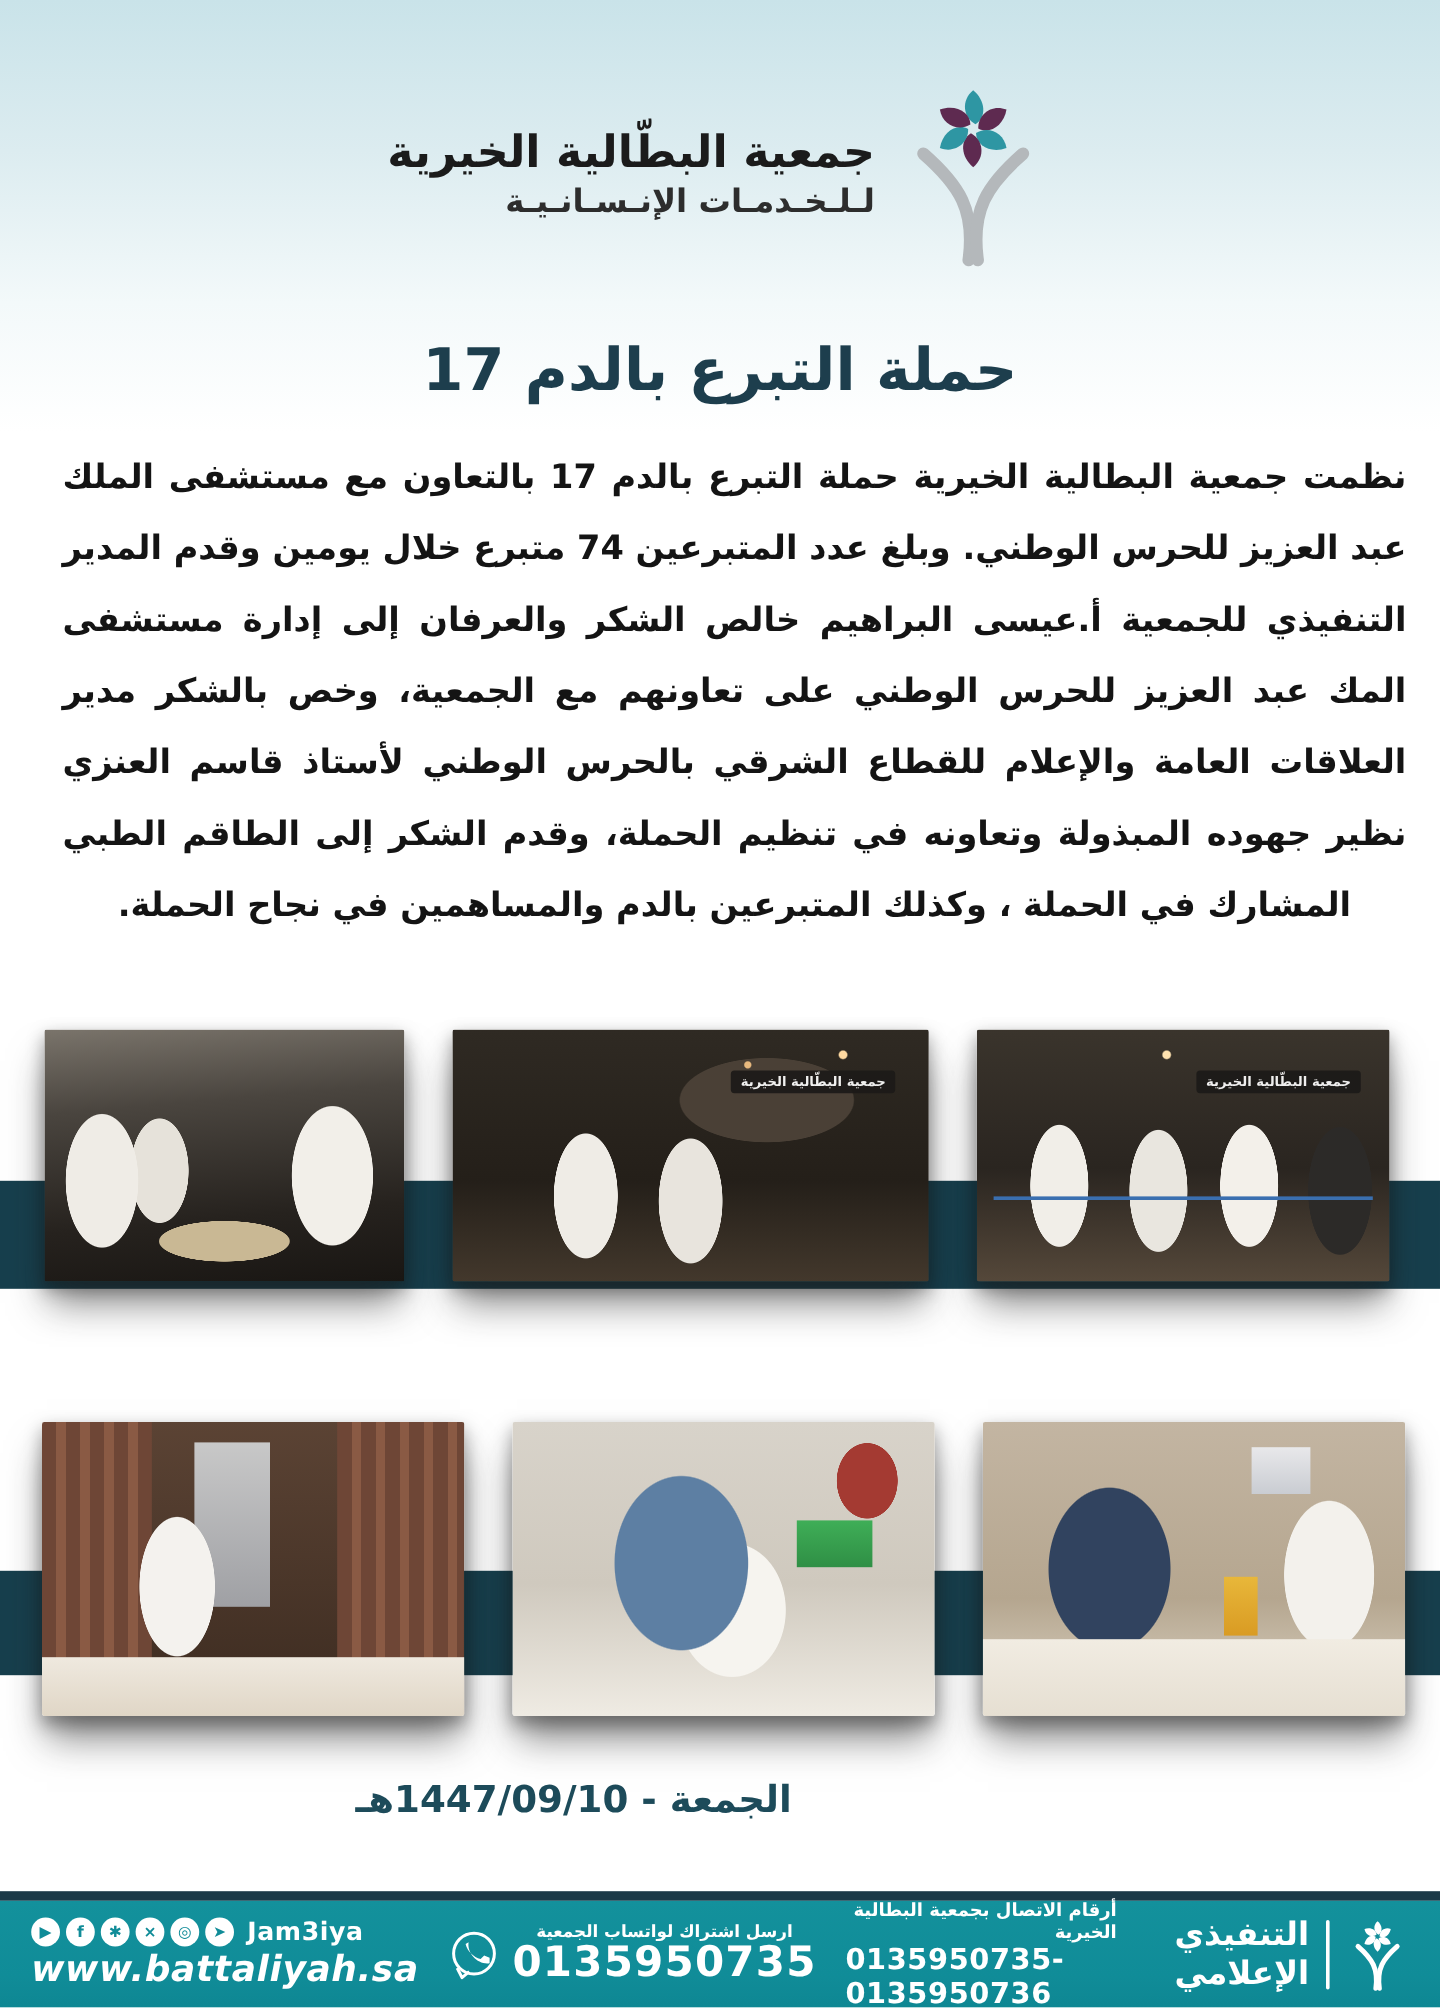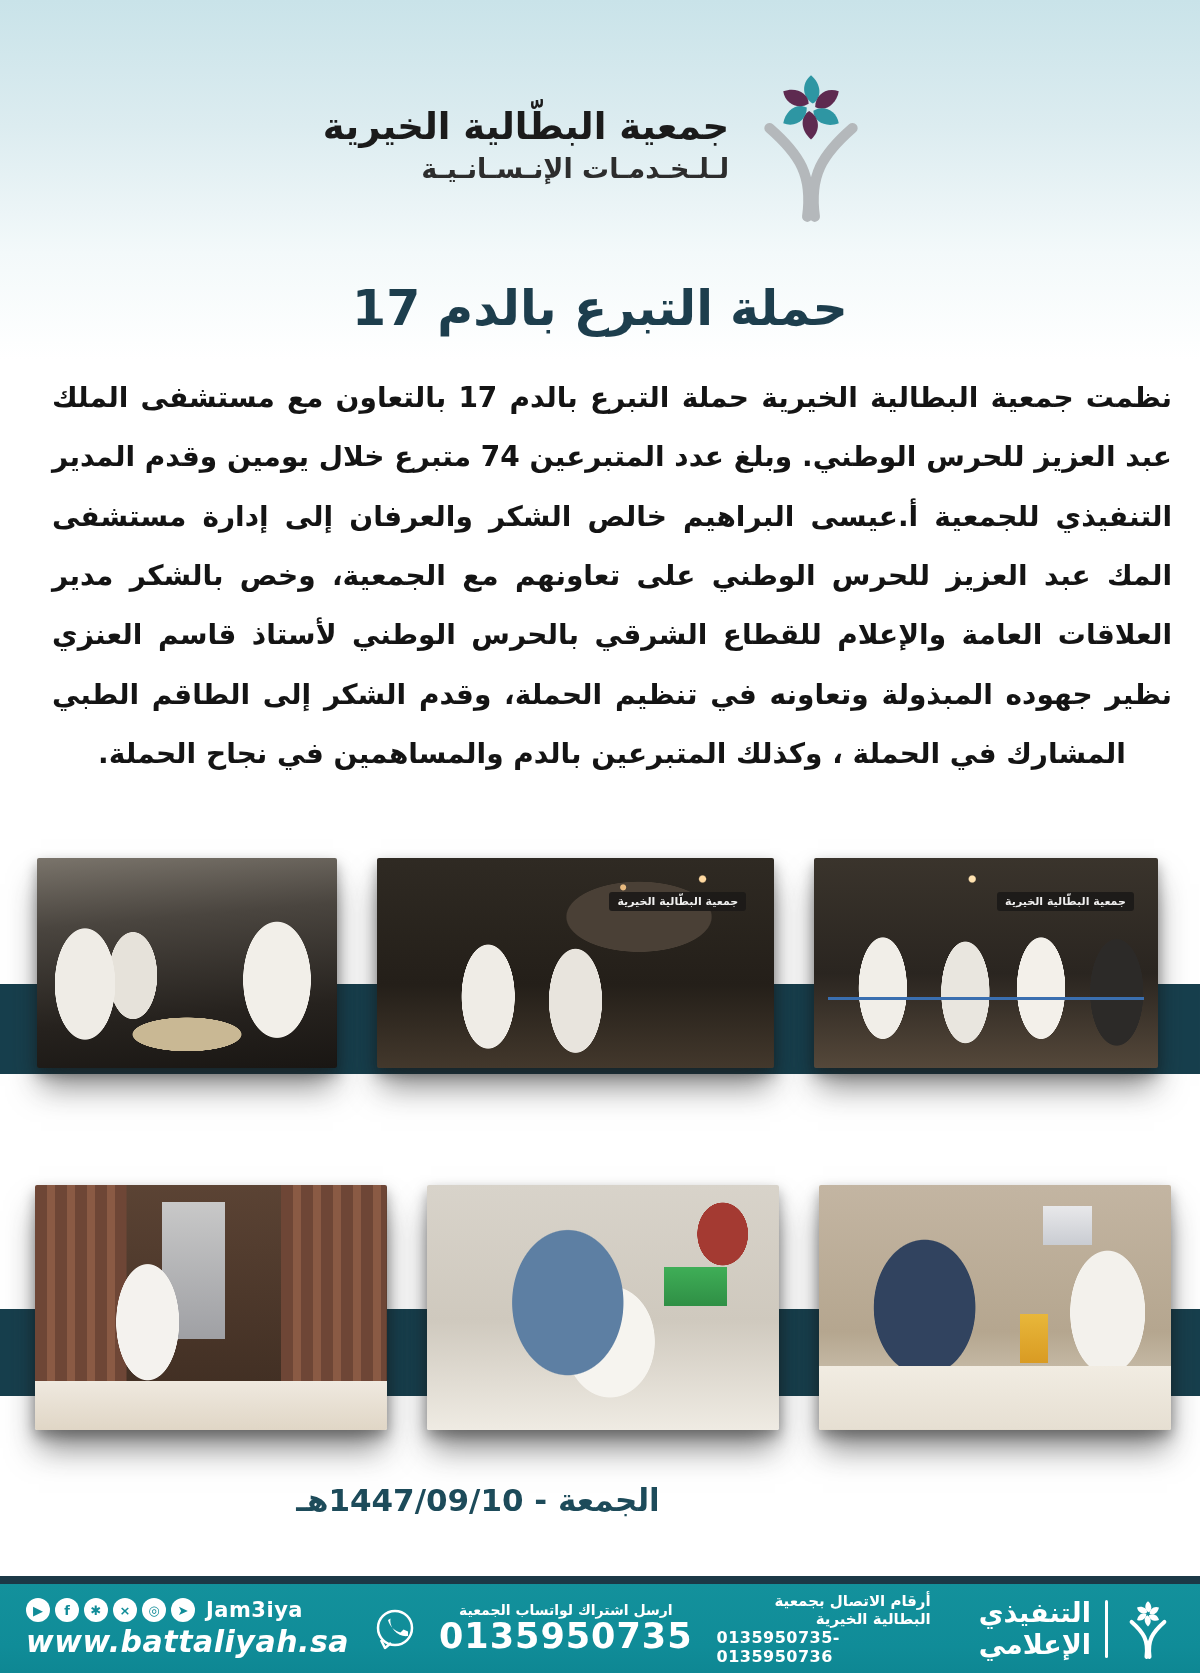--- a/index.html
+++ b/index.html
@@ -96,27 +96,27 @@
     background:linear-gradient(180deg,#13919c 0%,#108c98 70%,#0e8793 100%);
     display:flex;align-items:center;box-sizing:border-box;padding:0 26px;
     gap:24px;color:#fff;}
   .social-col{display:flex;flex-direction:column;align-items:flex-start;gap:2px;}
   .social-row{display:flex;align-items:center;gap:5px;}
   .s-icon{width:24px;height:24px;border-radius:50%;background:#ffffff;color:#108c98;
     font-size:13px;font-weight:800;display:flex;align-items:center;justify-content:center;
     line-height:1;}
   .handle{font-size:21px;font-weight:600;margin-left:6px;letter-spacing:.5px;}
   .website{font-size:30px;font-weight:700;letter-spacing:.5px;font-style:italic;}
-  .wa-block{display:flex;align-items:center;gap:22px;}
+  .wa-block{display:flex;align-items:center;gap:10px;}
   .wa-texts{display:flex;flex-direction:column;align-items:center;}
   .wa-label{font-size:14px;font-weight:600;direction:rtl;}
   .wa-number{font-size:35px;font-weight:700;letter-spacing:1px;line-height:1.05;}
   .ph-block{display:flex;flex-direction:column;align-items:flex-end;direction:rtl;}
   .ph-label{font-size:15px;font-weight:600;}
-  .ph-numbers{font-size:16px;font-weight:700;direction:ltr;letter-spacing:.5px;}
+  .ph-numbers{font-size:24px;font-weight:700;direction:ltr;letter-spacing:.5px;}
   .spacer{flex:1}
   .media-block{display:flex;align-items:center;gap:14px;}
   .media-texts{display:flex;flex-direction:column;align-items:flex-end;direction:rtl;
     line-height:1.15;}
   .media-texts span{font-size:27px;font-weight:800;}
   .v-divider{width:3px;height:58px;background:#ffffff;border-radius:2px;}
   .footer-logo{width:52px;height:66px;}
 </style>
 </head>
 <body>

